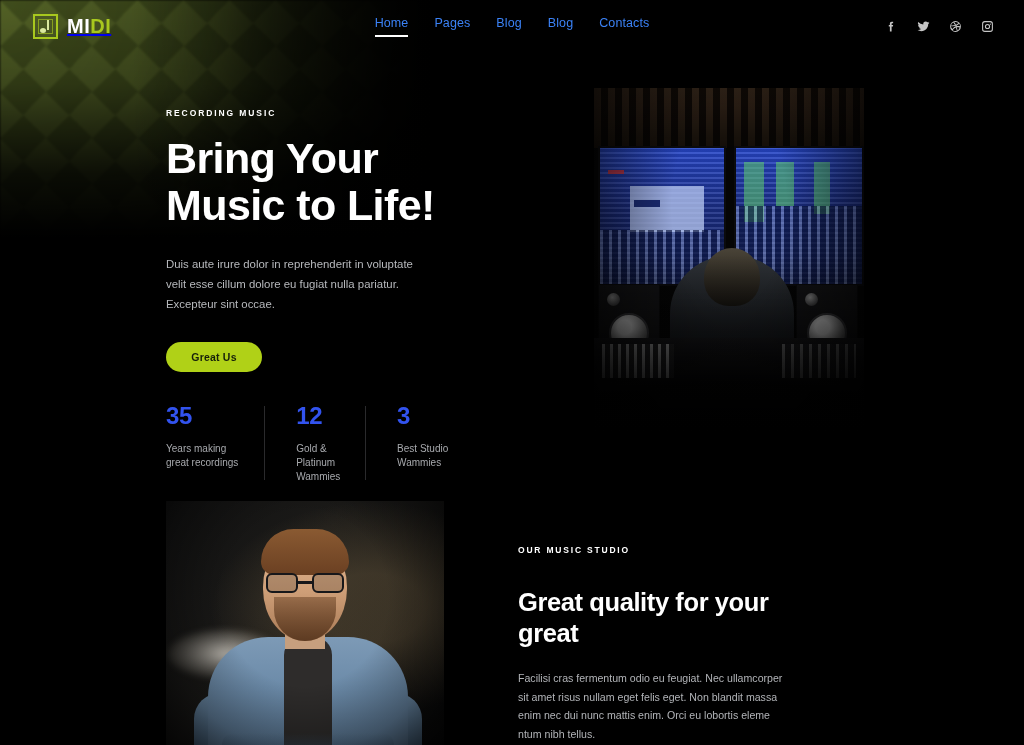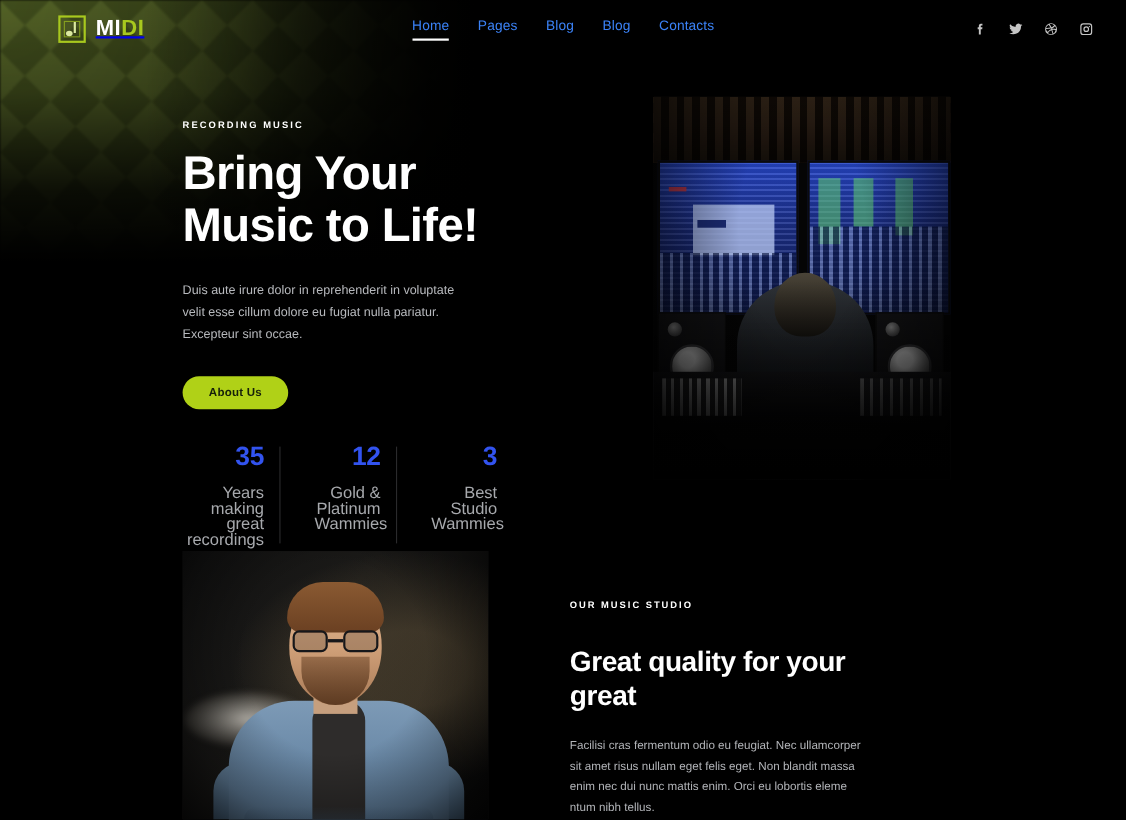--- a/index.html
+++ b/index.html
@@ -26,21 +26,21 @@
     position:absolute; left:0; top:0; width:600px; height:280px;
     background:
       linear-gradient(to right, rgba(0,0,0,0) 0%, rgba(0,0,0,0) 22%, rgba(0,0,0,.55) 45%, #000 72%),
       linear-gradient(to bottom, rgba(0,0,0,0) 0%, rgba(0,0,0,.2) 30%, rgba(0,0,0,.8) 62%, #000 85%);
     pointer-events:none;
   }
 
   
   .header{
     position:absolute; left:0; top:0; width:1024px; height:52px;
-    display:flex; align-items:center; z-index:5;padding-left:20px;
+    display:flex; align-items:center; z-index:5;
   }
   .logo{ display:flex; align-items:center; gap:9px; margin-left:33px; }
   .logo-mark{
     width:25px; height:25px; border:2px solid #a8c81e; position:relative;
     display:flex; align-items:center; justify-content:center;
   }
   .logo-mark::before{
     content:""; position:absolute; left:3px; top:3px; right:3px; bottom:3px;
     border:1px solid rgba(168,200,30,.65);
   }
@@ -86,29 +86,29 @@
   .hero-text{
     margin-top:25px; font-size:11.4px; line-height:20px; color:#b7b9bd; width:268px;
   }
   .btn-about{
     margin-top:28px; display:inline-flex; align-items:center; justify-content:center;
     width:96px; height:30px; border-radius:16px; background:#b0d117;
     color:#16200a; font-size:10.5px; font-weight:700; border:none; cursor:pointer;
     letter-spacing:.2px;
   }
 
-  .stats{ margin-top:32px; display:flex;text-align:right; }
+  .stats{ margin-top:32px; display:flex; }
   .stat{ width:106px; padding-right:14px; position:relative; }
   .stat + .stat{ padding-left:32px; }
   .stat + .stat::before{
     content:""; position:absolute; left:0; top:2px; bottom:4px; width:1px;
     background:#2a2a2c;
   }
   .stat-num{ font-size:24px; font-weight:700; color:#3253ef; line-height:1; letter-spacing:-.3px; }
-  .stat-label{ margin-top:14px; font-size:15px; line-height:14px; color:#a7a9ad; }
+  .stat-label{ margin-top:14px; font-size:10px; line-height:14px; color:#a7a9ad; }
 
   
   .hero-photo{
     position:absolute; left:594px; top:88px; width:270px; height:348px; overflow:hidden;
     background:#050505; z-index:3;
   }
   .studio-wall{
     position:absolute; left:0; top:0; width:100%; height:60px;
     background:
       repeating-linear-gradient(90deg, #3a2a1c 0 7px, #120c07 7px 14px),
@@ -316,21 +316,21 @@
   </div>
 </div>
 
 <div class="hero-copy">
   <div class="eyebrow">RECORDING MUSIC</div>
   <h1 class="hero-title">
     <span>Bring Your</span><br>
     <span>Music to Life!</span>
   </h1>
   <p class="hero-text">Duis aute irure dolor in reprehenderit in voluptate velit esse cillum dolore eu fugiat nulla pariatur. Excepteur sint occae.</p>
-  <button class="btn-about">About Us</button>
+  <button class="btn-about">Great Us</button>
 
   <div class="stats">
     <div class="stat">
       <div class="stat-num">35</div>
       <div class="stat-label">
         <span>Years making</span><br>
         <span>great recordings</span>
       </div>
     </div>
     <div class="stat">

